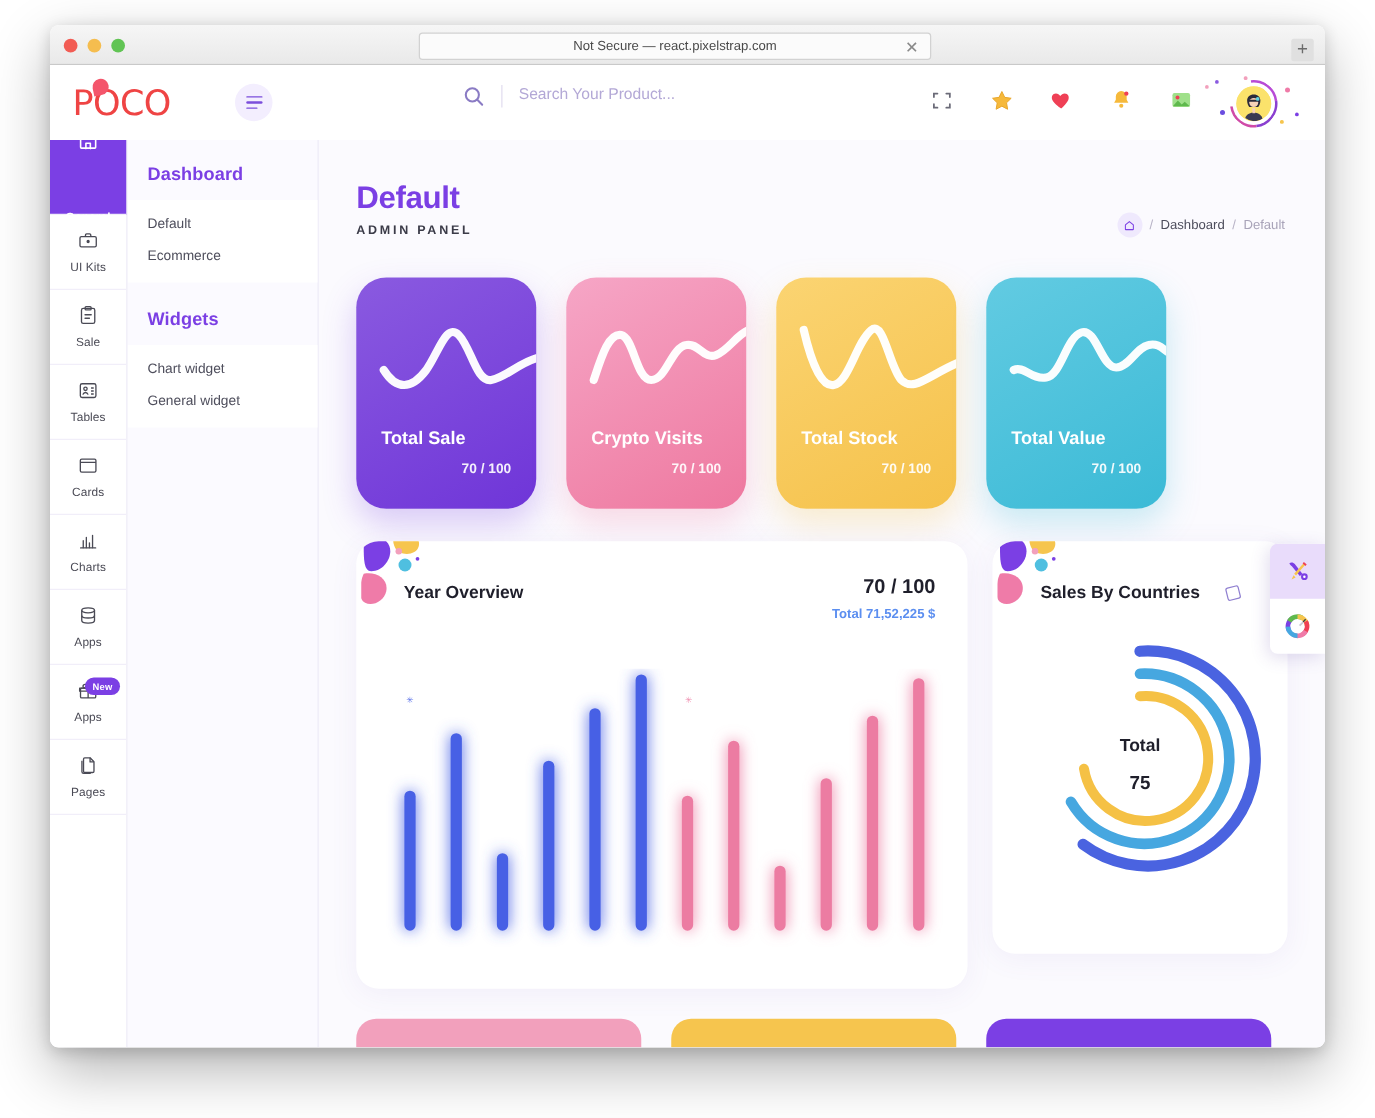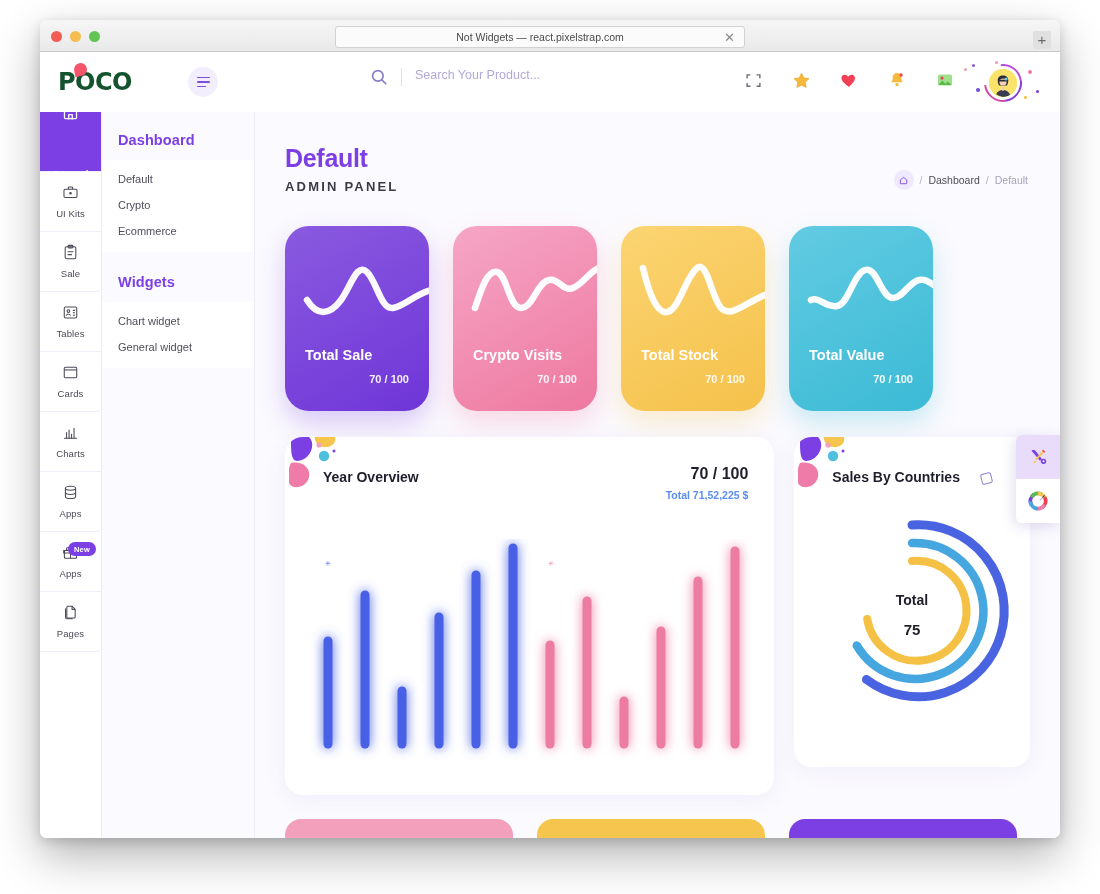--- a/index.html
+++ b/index.html
@@ -69,22 +69,22 @@
     position: absolute; left: 0; top: 0; width: 100%; height: 60px;
     background: #ffffff;
     z-index: 40;
     display: flex; align-items: center;
   }
   #logo-area {
     width: 120px; margin-left: 18px; position: relative; height: 40px;
     display: flex; align-items: center;
   }
   #logo-text {
-    font-size: 24px; font-weight: 700; letter-spacing: -0.5px;
-    color: #14532d; font-family: "DejaVu Sans", sans-serif;
+    font-size: 28px; font-weight: 400; letter-spacing: -0.5px;
+    color: #ef4444; font-family: "DejaVu Sans", sans-serif;
   }
   #logo-drop {
     position: absolute; left: 16px; top: 1px;
     width: 13px; height: 13px;
     background: #f4556b;
     border-radius: 50% 50% 50% 0;
     transform: rotate(-12deg);
   }
   #hamburger-btn {
     width: 30px; height: 30px; border-radius: 50%;
@@ -196,21 +196,21 @@
     width: 805px; height: 726px;
     overflow: hidden;
     background: #fbfafe;
   }
   #page-head {
     display: flex; justify-content: space-between; align-items: flex-start;
     padding: 32px 32px 0 30px;
   }
   #page-title { font-size: 25px; font-weight: 800; color: #7b3fe4; letter-spacing: -0.3px; }
   #page-subtitle {
-    font-size: 13px; font-weight: 600; color: #3b3b48;
+    font-size: 10px; font-weight: 600; color: #3b3b48;
     letter-spacing: 2.2px; margin-top: 6px;
   }
   #breadcrumb { display: flex; align-items: center; gap: 6px; margin-top: 26px; }
   #bc-home {
     width: 20px; height: 20px; border-radius: 50%; background: #efe9fd;
     display: flex; align-items: center; justify-content: center;
     font-size: 9px; color: #7b3fe4;
   }
   .bc-sep { font-size: 10.5px; color: #b7b2c6; }
   .bc-link { font-size: 10.5px; color: #4d4d5c; cursor: pointer; }
@@ -306,21 +306,21 @@
 <div id="browser-window">
 
   <div id="titlebar">
     <div class="traffic-lights">
       <div class="tl red"></div>
       <div class="tl yellow"></div>
       <div class="tl green"></div>
     </div>
     <div id="tabstrip">
       <div id="browser-tab">
-        <span>Not Widgets — react.pixelstrap.com</span>
+        <span>Not Secure — react.pixelstrap.com</span>
         <span id="tab-close">✕</span>
       </div>
       <div id="new-tab-btn">+</div>
     </div>
   </div>
 
   <div id="app">
 
     <div id="app-header">
 
@@ -495,21 +495,20 @@
           </svg>
         </span>
         <span class="rail-label">Pages</span>
       </div>
     </div>
 
     <div id="submenu">
       <div class="sub-title">Dashboard</div>
       <div class="sub-group">
         <div class="sub-item">Default</div>
-        <div class="sub-item">Crypto</div>
         <div class="sub-item">Ecommerce</div>
       </div>
       <div class="sub-title" style="padding-top:22px;">Widgets</div>
       <div class="sub-group">
         <div class="sub-item">Chart widget</div>
         <div class="sub-item">General widget</div>
       </div>
     </div>
 
     <div id="content">

